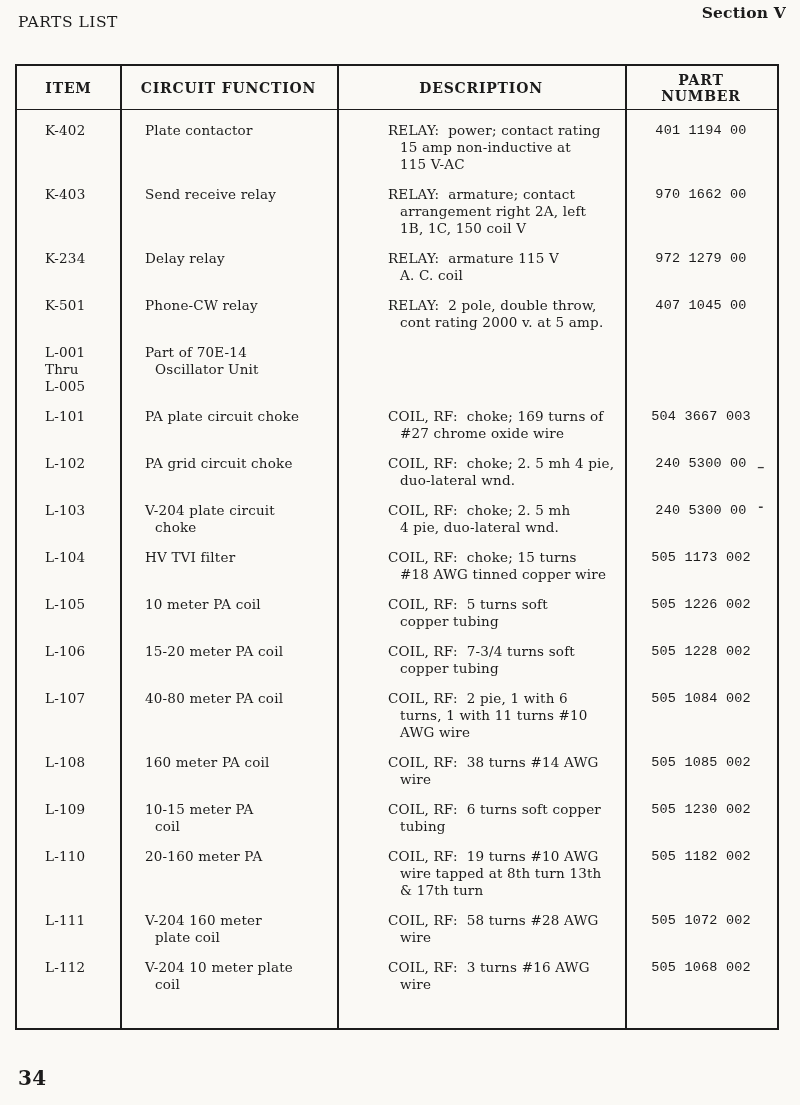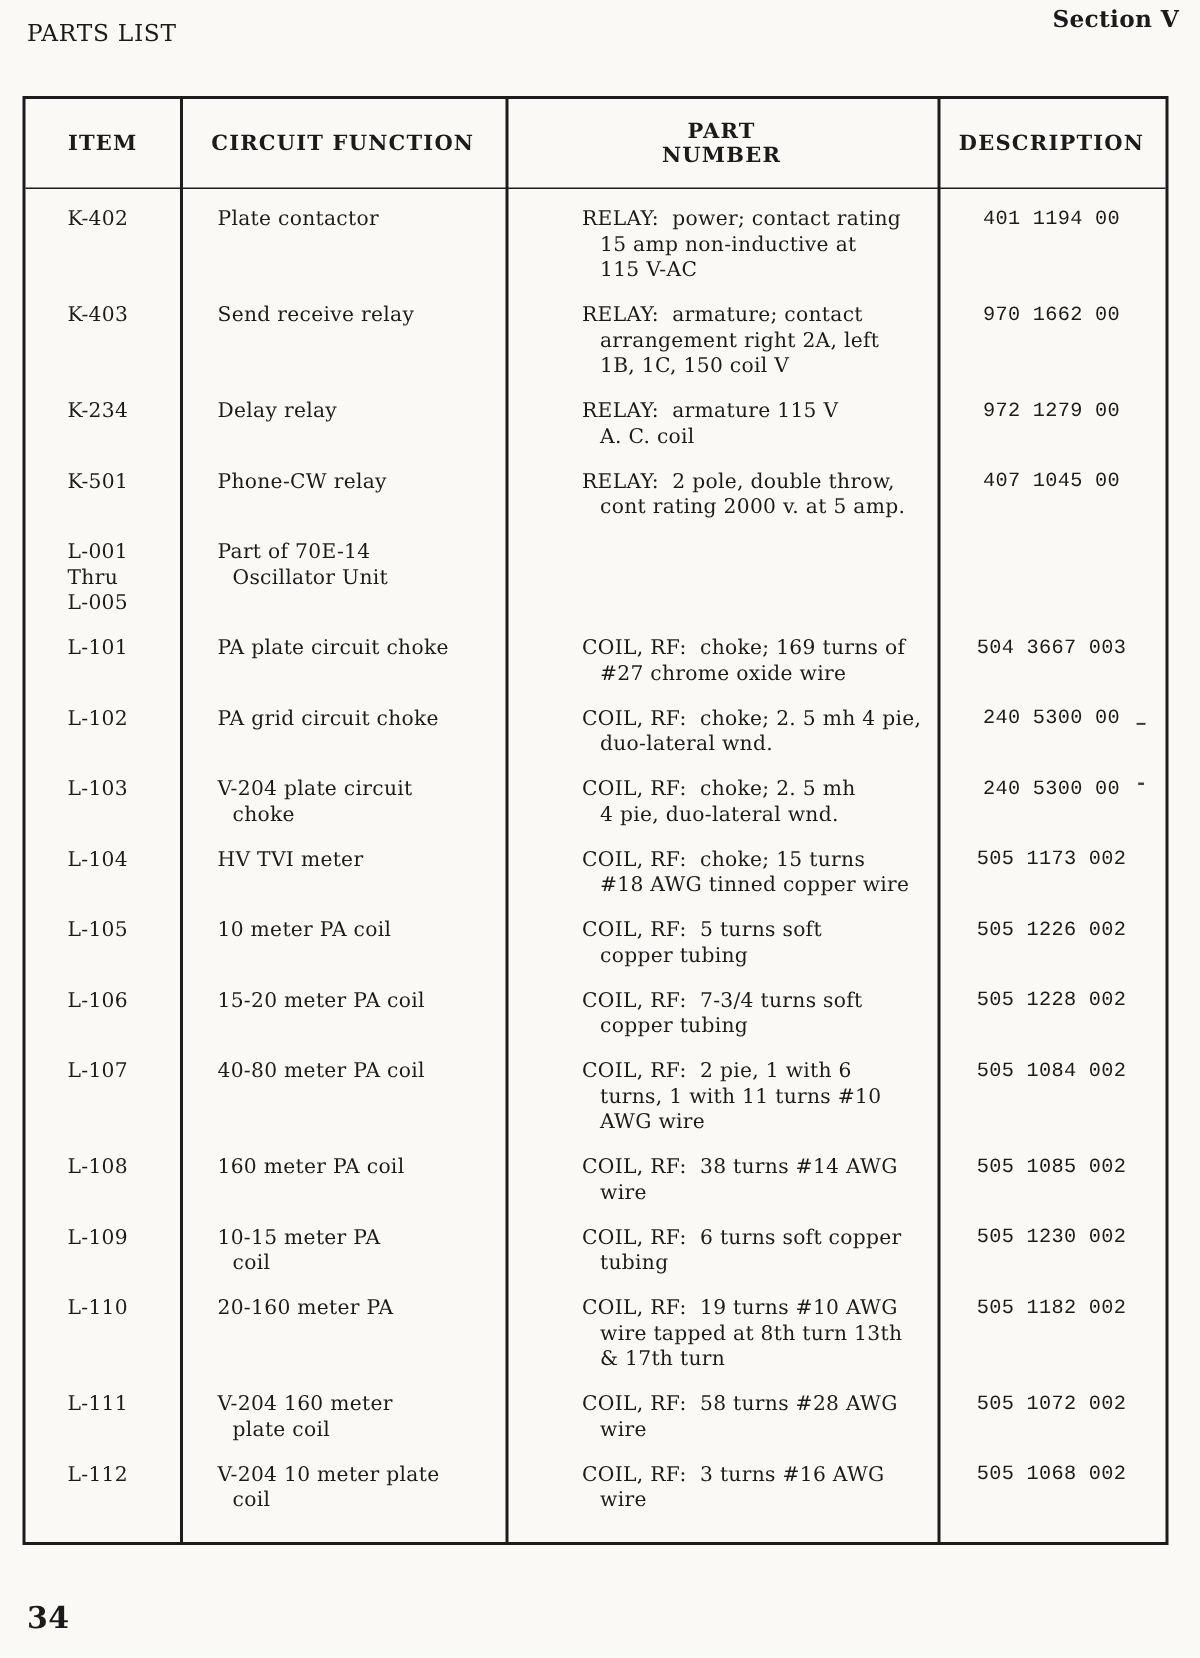--- a/index.html
+++ b/index.html
@@ -24,21 +24,21 @@
     width:764px;height:966px;
     border:2px solid #1c1c1c;
     box-sizing:border-box;
   }
   .vline{position:absolute;top:0;bottom:0;width:1.5px;background:#1c1c1c;}
   .vline-1{left:103px;}
   .vline-2{left:320px;}
   .vline-3{left:608px;}
   .thead{
     display:grid;grid-template-columns:103px 217px 288px 152px;
-    height:60px;border-bottom:1.5px solid #1c1c1c;box-sizing:border-box;
+    height:44px;border-bottom:1.5px solid #1c1c1c;box-sizing:border-box;
     align-items:center;text-align:center;
     font-size:14px;font-weight:700;letter-spacing:0.8px;line-height:16px;
   }
   .th{white-space:pre-line;}
   .tbody{padding-top:12px;}
   .row{
     display:grid;grid-template-columns:103px 217px 288px 152px;
     padding-bottom:13px;
     font-size:13.5px;line-height:17px;letter-spacing:0.2px;
   }
@@ -63,23 +63,23 @@
   <div class="doc-section">Section V</div>
 
   <div class="parts-table">
     <div class="vline vline-1"></div>
     <div class="vline vline-2"></div>
     <div class="vline vline-3"></div>
 
     <div class="thead">
       <div class="th">ITEM</div>
       <div class="th">CIRCUIT FUNCTION</div>
+      <div class="th">DESCRIPTION</div>
       <div class="th">PART
 NUMBER</div>
-      <div class="th">DESCRIPTION</div>
     </div>
 
     <div class="tbody">
 
       <div class="row">
         <div class="c-item">K-402</div>
         <div class="c-func">Plate contactor</div>
         <div class="c-desc">RELAY:  power; contact rating
 15 amp non-inductive at
 115 V-AC</div>
@@ -141,21 +141,21 @@
         <div class="c-item">L-103</div>
         <div class="c-func">V-204 plate circuit
 choke</div>
         <div class="c-desc">COIL, RF:  choke; 2. 5 mh
 4 pie, duo-lateral wnd.</div>
         <div class="c-part"><span>240 5300 00</span><span class="mark mark-high">-</span></div>
       </div>
 
       <div class="row">
         <div class="c-item">L-104</div>
-        <div class="c-func">HV TVI meter</div>
+        <div class="c-func">HV TVI filter</div>
         <div class="c-desc">COIL, RF:  choke; 15 turns
 #18 AWG tinned copper wire</div>
         <div class="c-part">505 1173 002</div>
       </div>
 
       <div class="row">
         <div class="c-item">L-105</div>
         <div class="c-func">10 meter PA coil</div>
         <div class="c-desc">COIL, RF:  5 turns soft
 copper tubing</div>

